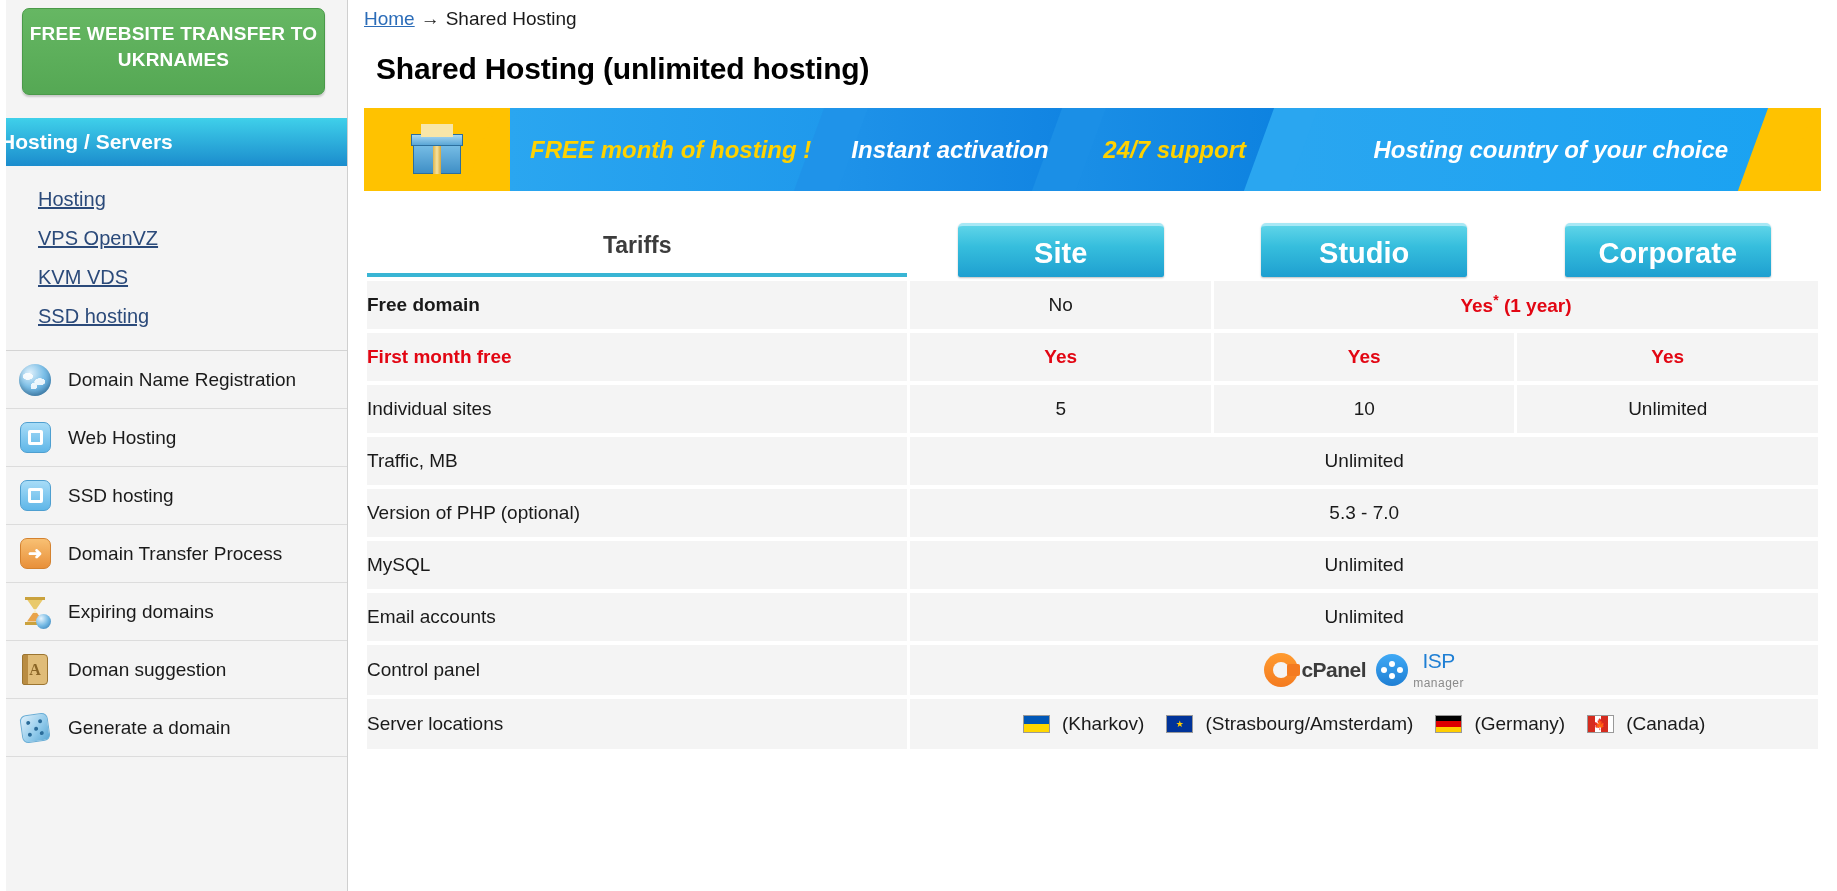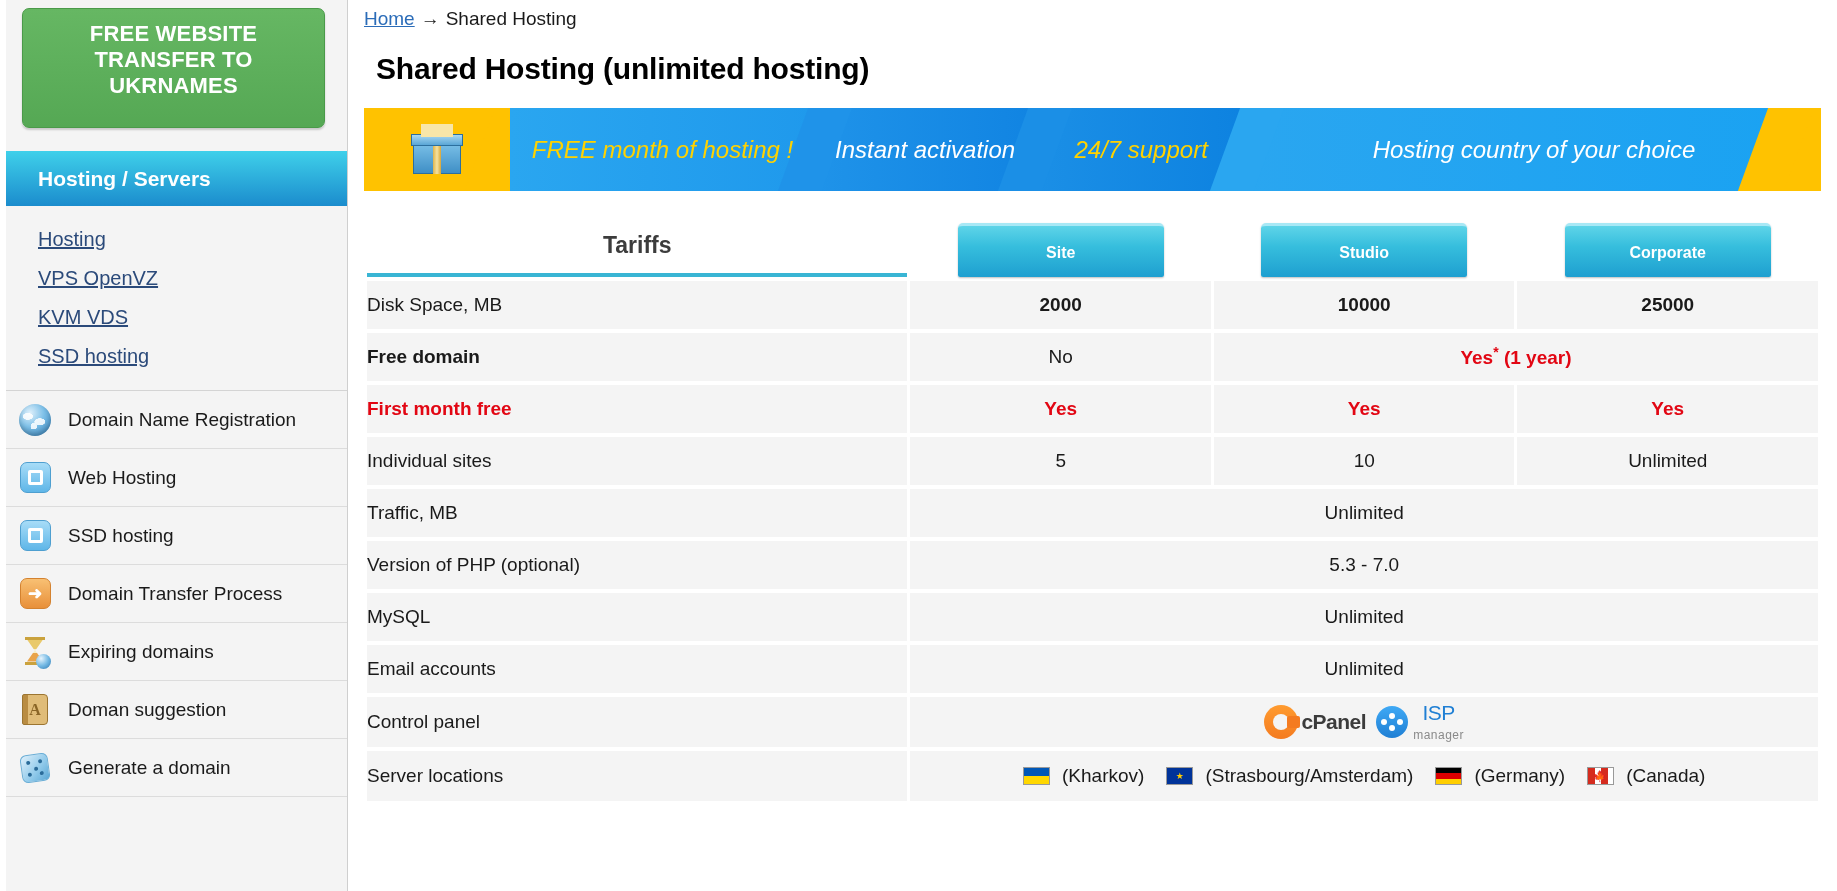--- a/index.html
+++ b/index.html
@@ -25,35 +25,34 @@
   }
   .promo-banner {
     margin: 8px 22px 0 22px;
     background: linear-gradient(#66b763, #55a854);
     border: 1px solid #4a9a49;
     border-radius: 7px;
     box-shadow: 0 2px 2px rgba(0,0,0,.18);
     color: #ffffff;
     text-align: center;
     font-weight: bold;
-    font-size: 22px;
+    font-size: 19px;
     line-height: 26px;
-    padding: 12px 6px 28px 6px;
+    padding: 12px 6px 21px 6px;
     letter-spacing: .2px;
   }
   .sb-section-head {
     margin-top: 23px;
-    height: 55px;
+    height: 48px;
     background: linear-gradient(#3fd0ea, #1b8ccd);
     color: #ffffff;
     font-weight: bold;
     font-size: 21px;
     display: flex;
     align-items: center;
-    padding-left: 38px;
   }
   .sb-links {
     padding: 22px 0 18px 38px;
     background: #f4f4f4;
     border-bottom: 1px solid #d4d4d4;
   }
   .sb-links a {
     display: block;
     color: #2b4a7a;
     font-size: 20px;
@@ -179,21 +178,21 @@
   .strip {
     margin-top: 22px;
     height: 83px;
     width: 1457px;
     background: linear-gradient(90deg,#2aa6f0,#1d8fe8);
     display: flex;
     align-items: center;
     position: relative;
     overflow: hidden;
     font-style: italic;
-    font-weight: normal;
+    font-weight: bold;
   }
   .strip .gift-zone {
     width: 146px; height: 100%;
     background: #ffc200;
     position: relative;
     flex: 0 0 146px;
     display: flex; align-items: center; justify-content: center;
   }
   .strip .gift-zone::after{
     content:""; position:absolute; right:-30px; top:0; width:60px; height:100%;
@@ -261,21 +260,21 @@
     border-bottom: 4px solid #39b5d4;
     padding-bottom: 14px !important;
   }
   .plan-btn {
     display: block;
     margin: 0 auto;
     width: 206px; height: 54px;
     line-height: 54px;
     text-align: center;
     color: #ffffff;
-    font-size: 16px;
+    font-size: 29px;
     font-weight: bold;
     background: linear-gradient(#5ed4e8 0%, #36bedd 40%, #1e9fd0 100%);
     border-radius: 5px 5px 2px 2px;
     box-shadow: 0 1px 2px rgba(0,0,0,.25);
     border-top: 3px solid #a8e8f5;
   }
   .cell {
     background: #f4f4f4;
     height: 48px;
     font-size: 19px;
@@ -467,26 +466,20 @@
             <th>
               <span class="plan-btn">Studio</span>
             </th>
             <th>
               <span class="plan-btn">Corporate</span>
             </th>
           </tr>
         </thead>
         <tbody>
 
-          <tr>
-            <td class="cell cell-label">Disk Space, MB</td>
-            <td class="cell cell-val bold">2000</td>
-            <td class="cell cell-val bold">10000</td>
-            <td class="cell cell-val bold">25000</td>
-          </tr>
 
           <tr>
             <td class="cell cell-label bold">Free domain</td>
             <td class="cell cell-val">No</td>
             <td class="cell cell-val red" colspan="2">Yes<sup class="star">*</sup> (1 year)</td>
           </tr>
 
           <tr>
             <td class="cell cell-label red">First month free</td>
             <td class="cell cell-val red">Yes</td>

